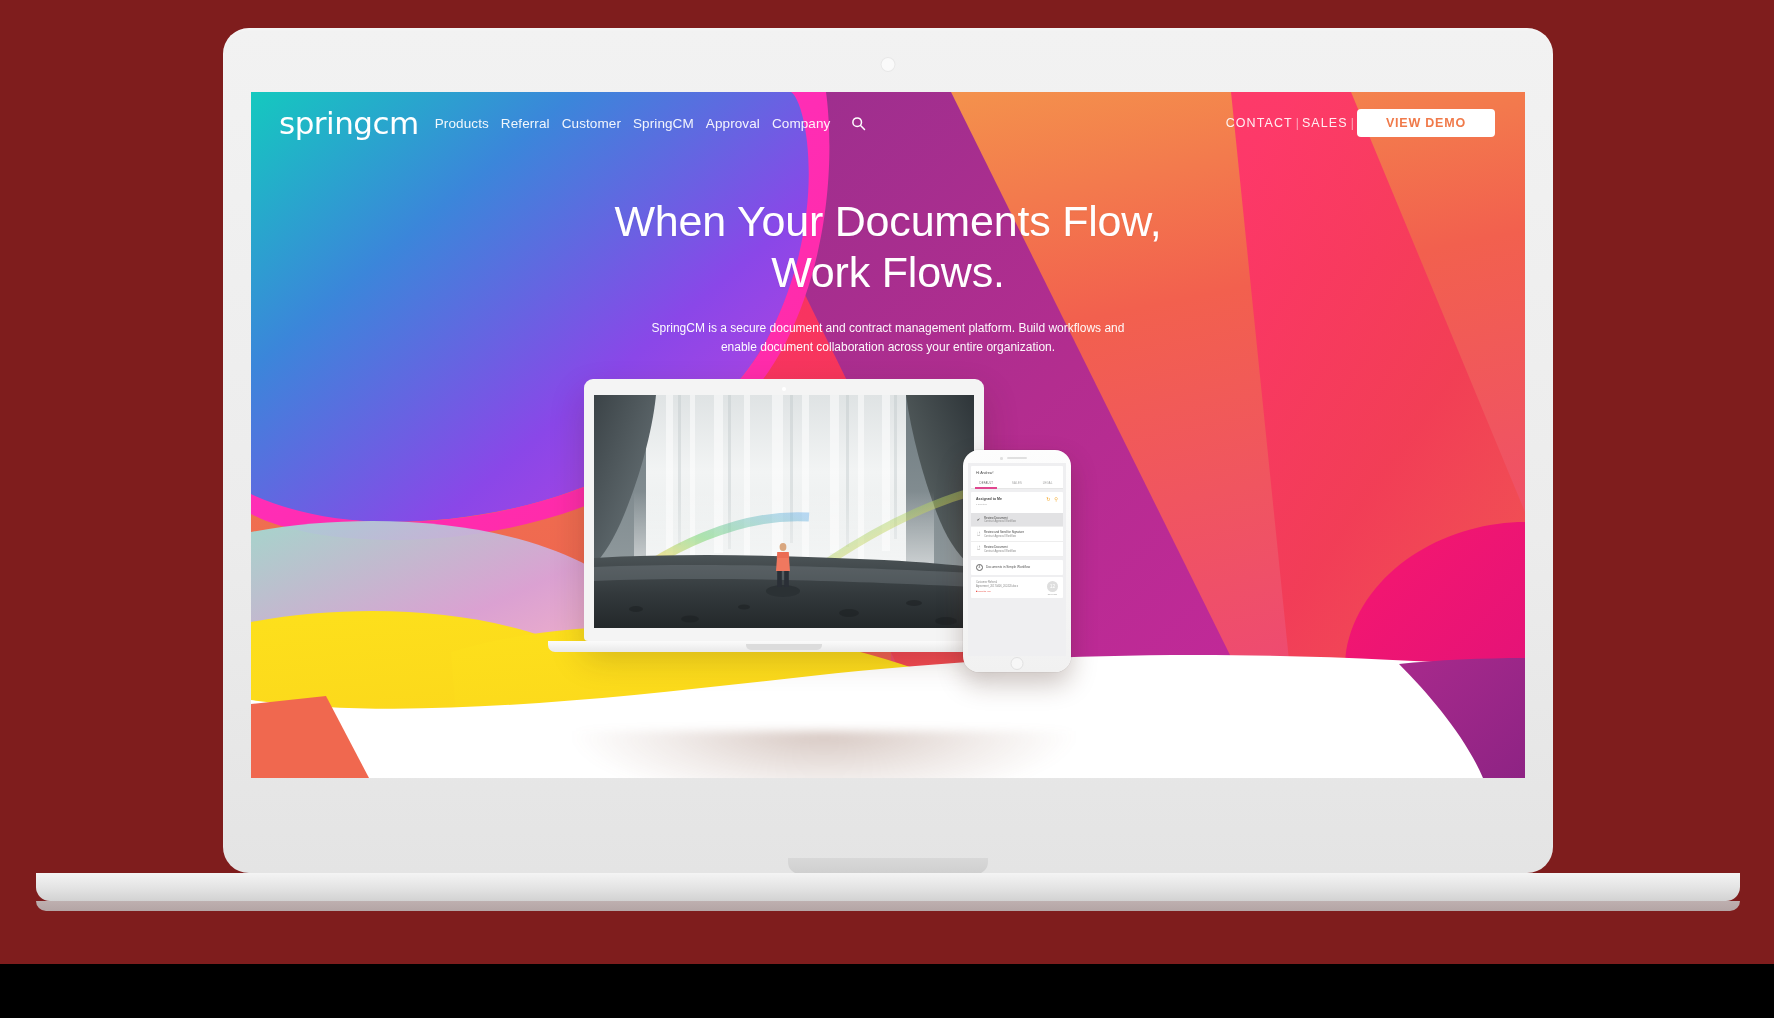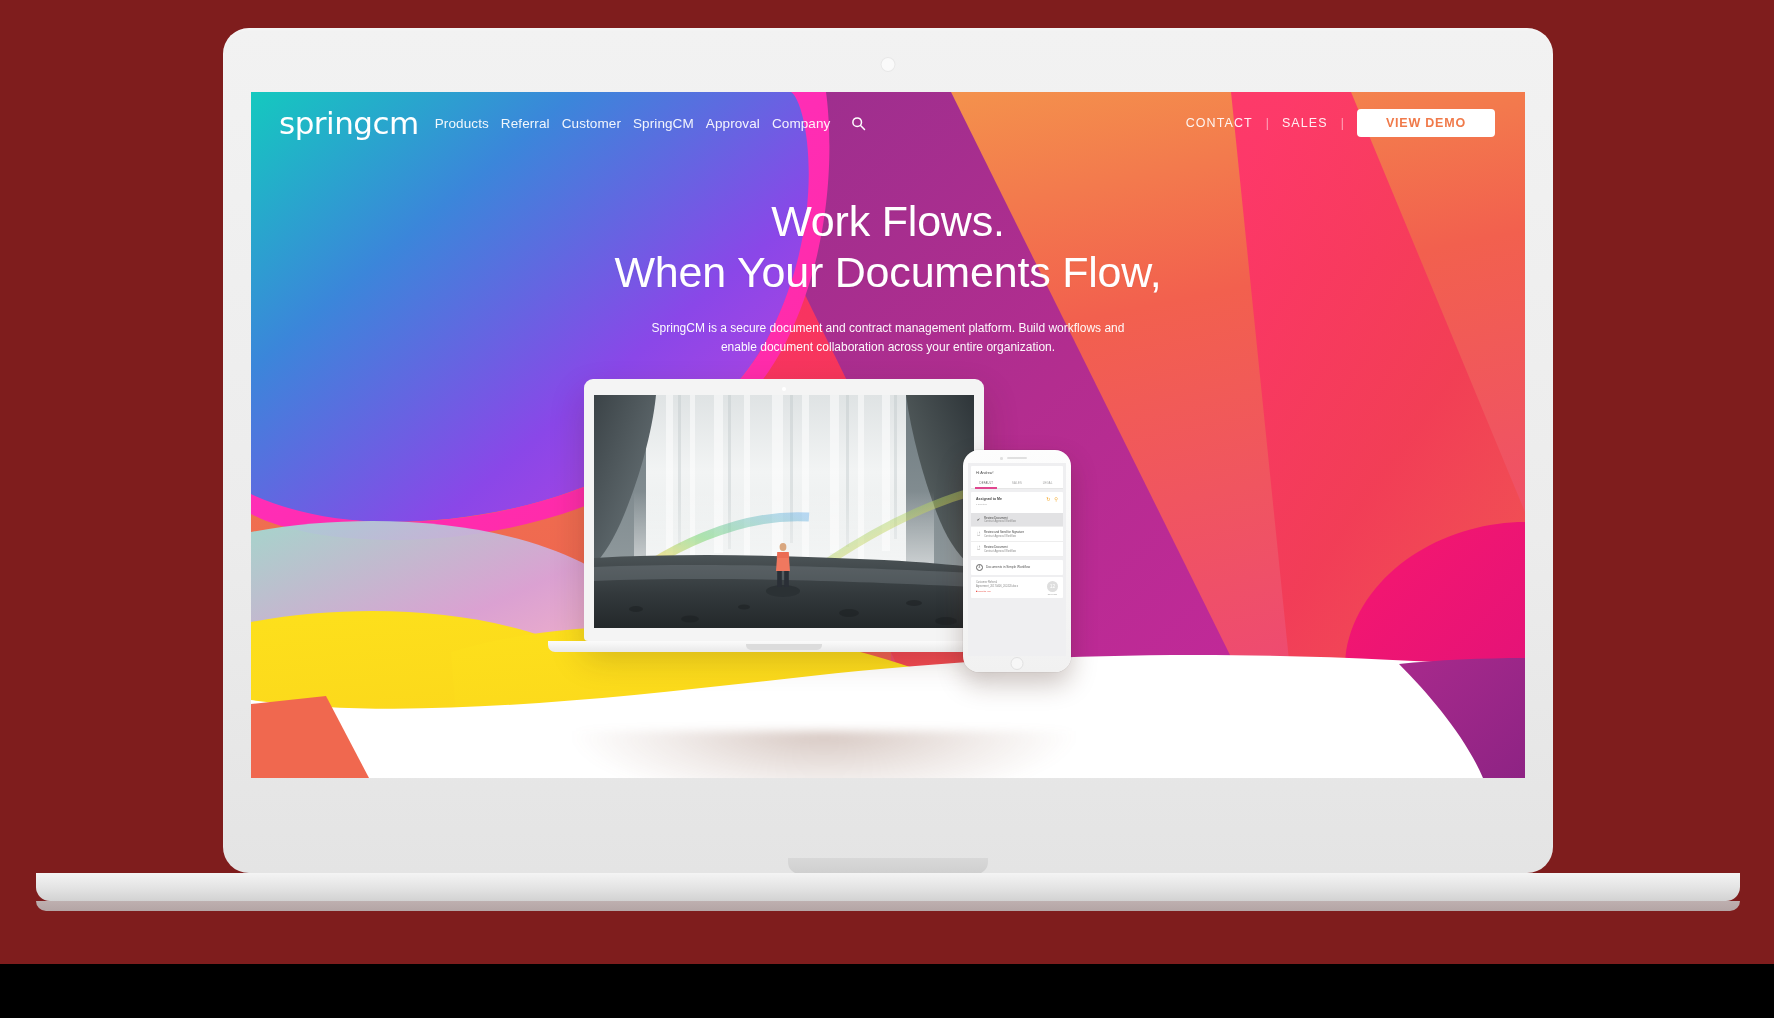--- a/index.html
+++ b/index.html
@@ -67,21 +67,21 @@
     font-weight:400; margin-right:16px;
     font-family:"DejaVu Sans", sans-serif;
   }
   .nav-links { display:flex; align-items:center; gap:12px; }
   .nav-link {
     color:rgba(255,255,255,.93); font-size:13.5px; letter-spacing:.1px;
     cursor:pointer; white-space:nowrap;
   }
   .nav-search { margin-left:9px; cursor:pointer; display:flex; align-items:center; }
   .nav-right {
-    margin-left:auto; display:flex; align-items:center; gap:13px;
+    margin-left:auto; display:flex; align-items:center; gap:3px;
   }
   .nav-util {
     color:rgba(255,255,255,.92); font-size:12.5px; letter-spacing:1.1px;
     cursor:pointer;
   }
   .nav-sep { color:rgba(255,255,255,.55); font-size:12px; }
   .view-demo {
     background:#fff; color:#f07a4a; font-size:12.5px; font-weight:bold;
     letter-spacing:.8px; padding:8px 29px; border-radius:4px;
     border:none; cursor:pointer; line-height:1;
@@ -341,22 +341,22 @@
             <span class="nav-util">CONTACT</span>
             <span class="nav-sep">|</span>
             <span class="nav-util">SALES</span>
             <span class="nav-sep">|</span>
             <button class="view-demo">VIEW DEMO</button>
           </div>
         </div>
 
         <div class="hero-copy">
           <div class="headline">
+            <div>When Your Documents Flow,</div>
             <div>Work Flows.</div>
-            <div>When Your Documents Flow,</div>
           </div>
           <div class="subhead">
             <div>SpringCM is a secure document and contract management platform. Build workflows and</div>
             <div>enable document collaboration across your entire organization.</div>
           </div>
         </div>
 
         <div class="device-laptop">
           <div class="dl-lid">
             <div class="dl-cam"></div>

